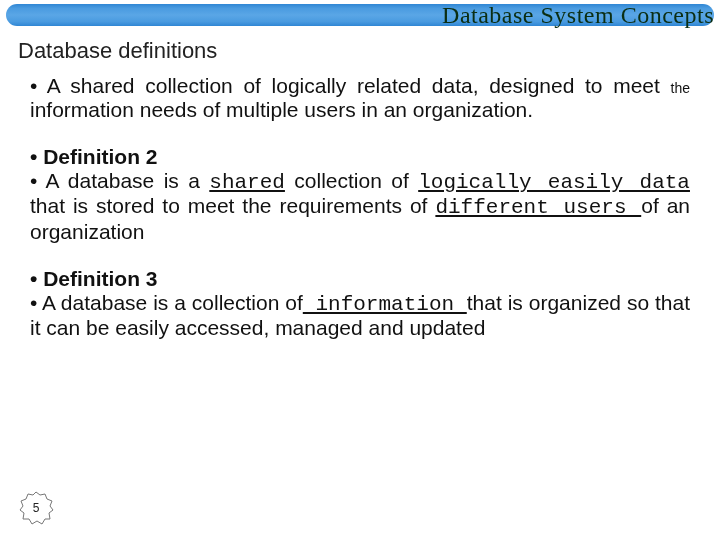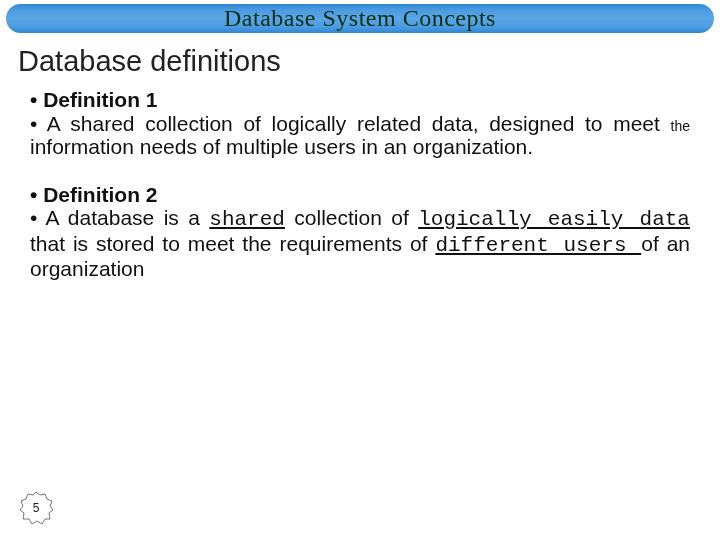--- a/index.html
+++ b/index.html
@@ -6,36 +6,36 @@
   body {
     width: 720px;
     height: 540px;
     font-family: Arial, Helvetica, sans-serif;
     background: #fff;
     position: relative;
     overflow: hidden;
   }
   .header-bar {
     margin: 4px 6px 12px 6px;
-    height: 29px;
+    height: 22px;
     background: linear-gradient(to bottom, #2f86d4 0%, #4a9be0 20%, #5aa6e6 50%, #4a9be0 80%, #2f86d4 100%);
     border-radius: 17px;
     display: flex;
     align-items: center;
-    justify-content: center;
+    justify-content: flex-end;
   }
   .header-title {
     font-family: "Brush Script MT", cursive;
     color: #0b2e13;
     font-size: 24px;
     letter-spacing: 0.5px;
   }
   .subtitle {
     margin: 8px 0 0 18px;
-    font-size: 29px;
+    font-size: 22px;
     color: #222;
     font-weight: 400;
   }
   .content {
     padding: 6px 30px 0 30px;
   }
   .block { margin-top: 4px; margin-bottom: 24px; }
   .block:last-child { margin-bottom: 0; }
   .bullet-line {
     font-size: 21px;
@@ -68,29 +68,32 @@
 
 <div class="header-bar">
   <div class="header-title">Database System Concepts</div>
 </div>
 
 <div class="subtitle">Database definitions</div>
 
 <div class="content">
 
   <div class="block">
-    <div class="bullet-line bold">• <span>Definition 1</span></div>
     <div class="bullet-line">• <span class="bullet-body">A shared collection of logically related data, designed to meet <span class="sm">the</span> information needs of multiple users in an organization.</span></div>
   </div>
 
   <div class="block">
     <div class="bullet-line bold">• <span>Definition 2</span></div>
     <div class="bullet-line">• <span class="bullet-body">A database is a <span class="u">shared</span> collection of <span class="u">logically easily data</span> that is stored to meet the requirements of <span class="u">different users </span>of an organization</span></div>
   </div>
 
+  <div class="block">
+    <div class="bullet-line bold">• <span>Definition 3</span></div>
+    <div class="bullet-line">• <span class="bullet-body">A database is a collection of<span class="u"> information </span>that is organized so that it can be easily accessed, managed and updated</span></div>
+  </div>
 
 </div>
 
 <div class="badge">
   <svg viewBox="0 0 36 36">
     <polygon points="18,2 22,5 27,4 29,9 34,11 32,16 35,20 31,23 32,29 27,29 24,34 19,31 14,34 11,29 5,29 6,23 2,20 5,16 3,11 8,9 10,4 15,5" fill="#ffffff" stroke="#777" stroke-width="1"></polygon>
   </svg>
   <div class="badge-num">5</div>
 </div>
 

